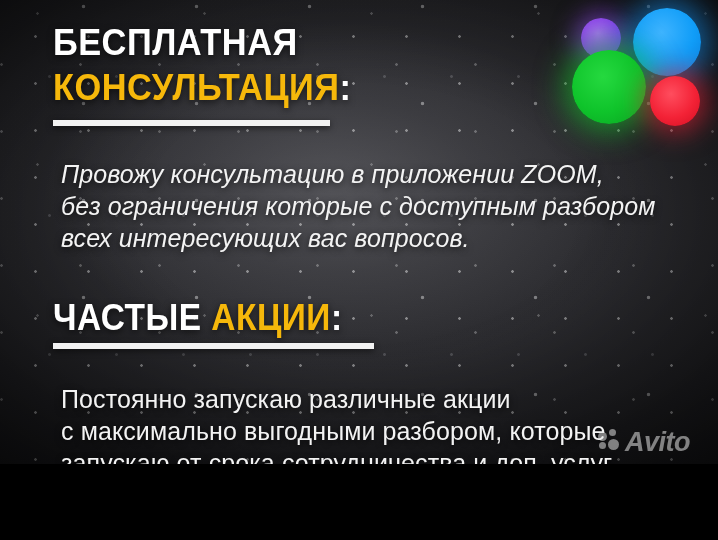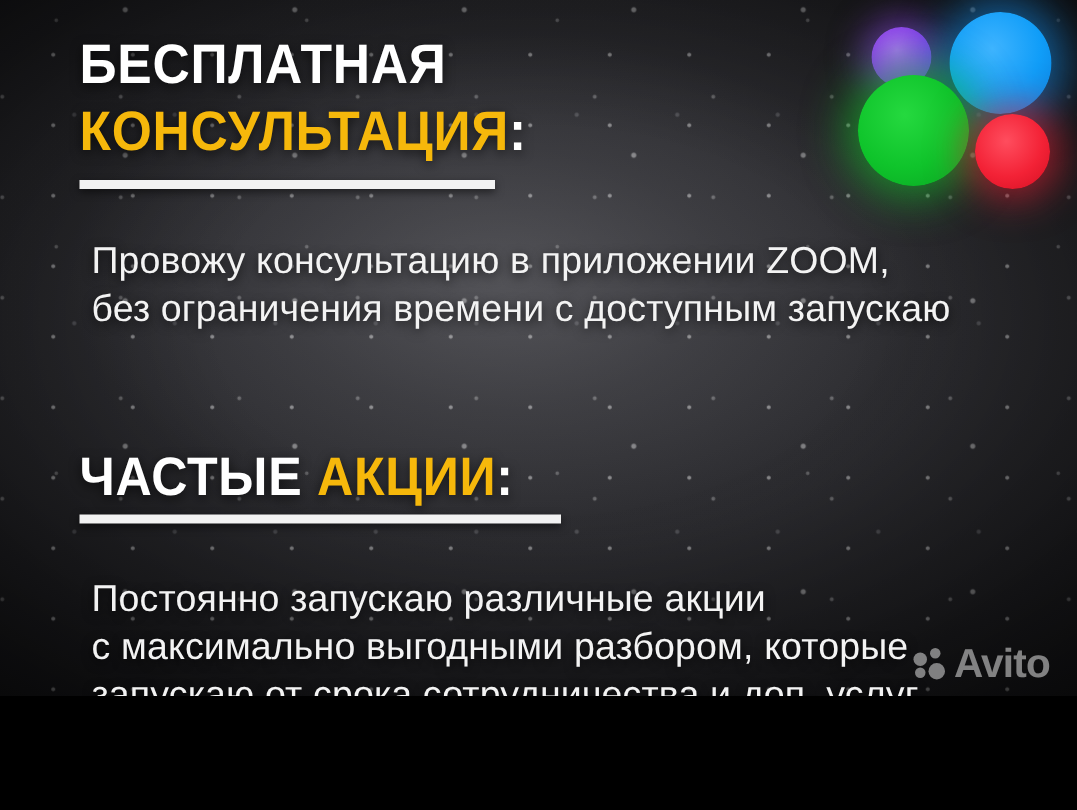--- a/index.html
+++ b/index.html
@@ -154,21 +154,21 @@
     font-size: 25px;
     line-height: 32px;
     color: #f3f3f3;
     font-weight: normal;
     letter-spacing: 0.1px;
     text-shadow: 0 2px 7px rgba(0,0,0,0.7);
     margin: 0;
     white-space: nowrap;
   }
   #para1 { top: 158px; }
-  #para1 .ln { display: block; }
+  #para1 .ln { display: block; font-style: italic; }
 
   #h2-line1 {
     position: absolute;
     left: 0;
     top: 300px;
     font-size: 36px;
     transform: scaleX(0.93);
     transform-origin: left center;
   }
   #rule2 {
@@ -180,26 +180,26 @@
     background: #f2f2f2;
     box-shadow: 0 2px 6px rgba(0,0,0,0.55);
   }
 
   #para2 { top: 383px; }
   #para2 .ln { display: block; }
 
   
   .avito {
     position: absolute;
-    right: 18px;
+    right: 28px;
     bottom: 8px;
     display: flex;
-    align-items: center;
     gap: 5px;
     opacity: 0.52;
+    font-style: italic;
   }
   .avito-mark {
     position: relative;
     width: 22px;
     height: 22px;
     flex: none;
   }
   .avito-mark i {
     position: absolute;
     display: block;
@@ -242,21 +242,22 @@
     </h1>
 
     <h1 class="headline" id="h1-line2">
       <span class="y">КОНСУЛЬТАЦИЯ</span><span class="c">:</span>
     </h1>
 
     <div id="rule1"></div>
 
     <p class="body-text" id="para1">
       <span class="ln">Провожу консультацию в приложении ZOOM,</span>
-      <span class="ln">без ограничения времени с доступным запускаю</span>
+      <span class="ln">без ограничения которые с доступным разбором</span>
+      <span class="ln">всех интересующих вас вопросов.</span>
     </p>
 
     <h1 class="headline" id="h2-line1">
       <span class="w">ЧАСТЫЕ</span>
       <span class="y">АКЦИИ</span><span class="c">:</span>
     </h1>
 
     <div id="rule2"></div>
 
     <p class="body-text" id="para2">

